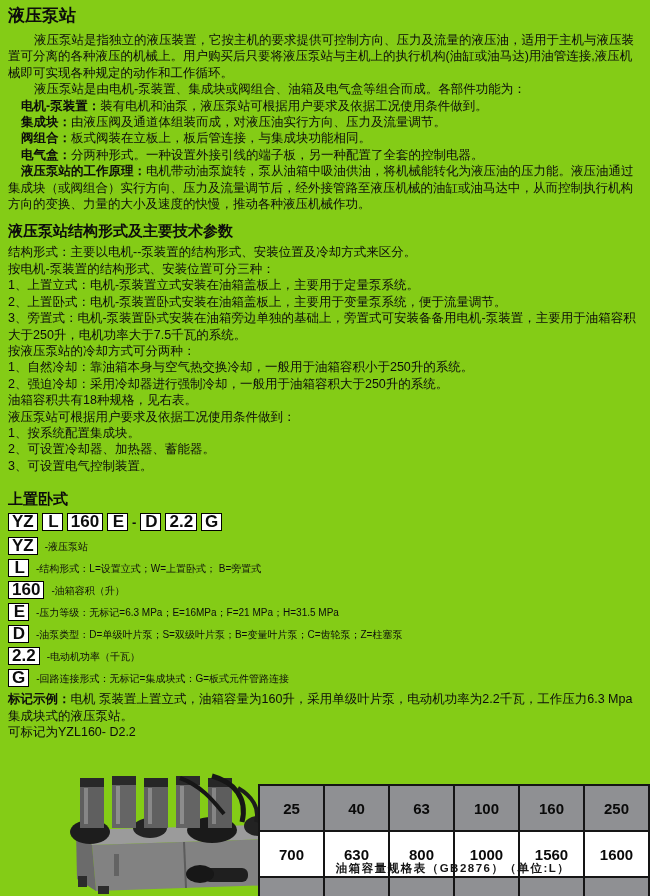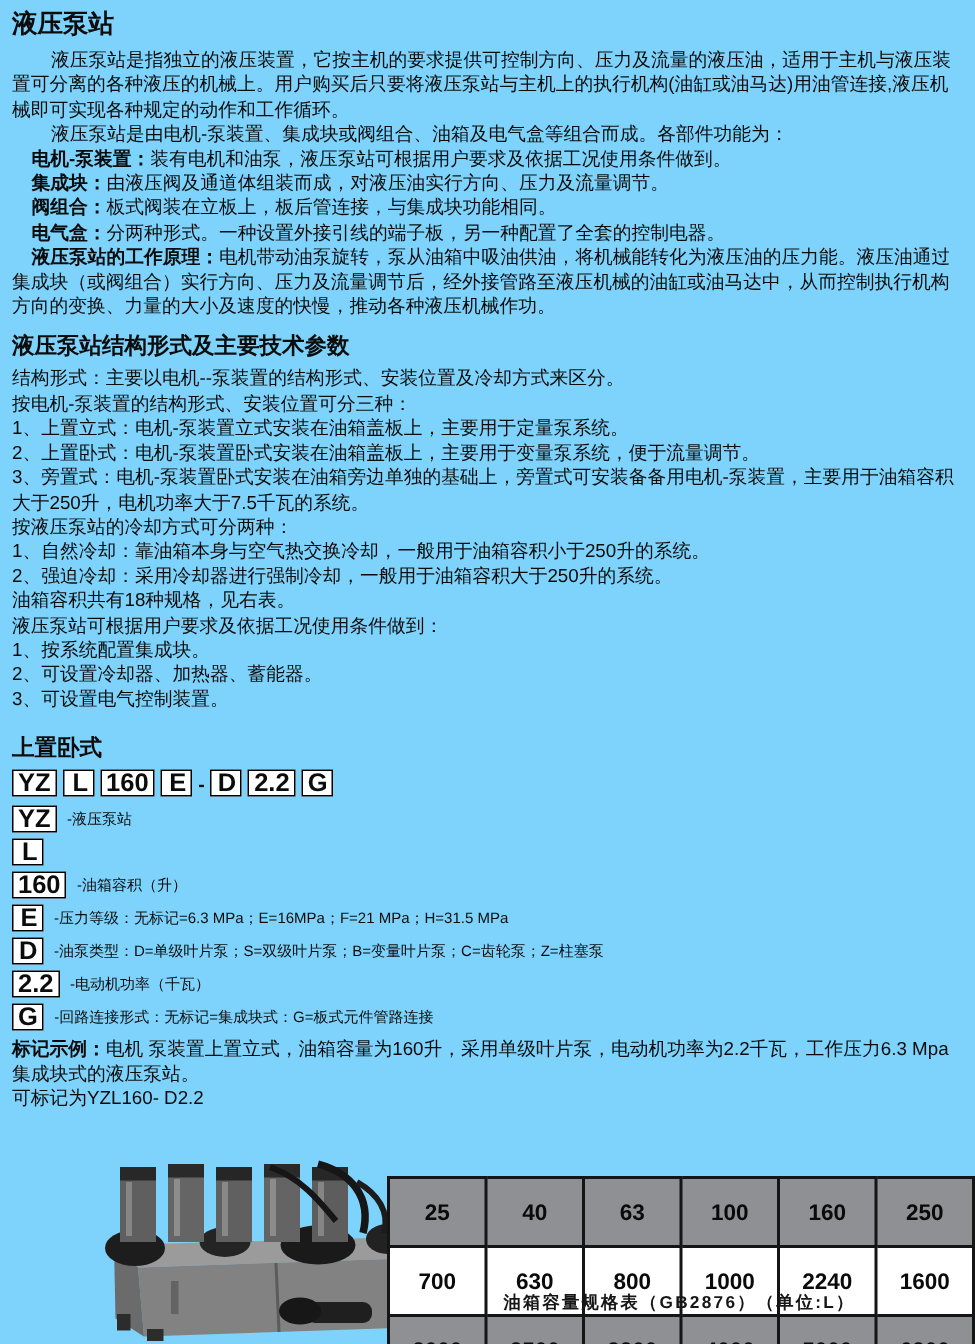--- a/index.html
+++ b/index.html
@@ -1,16 +1,16 @@
 <!DOCTYPE html>
 <html><head>
 <meta charset="utf-8">
 <style>
   html,body{margin:0;padding:0;background:#ffffff;}
-  .page{position:relative;width:650px;height:896px;background:#7dd3fc;overflow:hidden;
+  .page{position:relative;width:650px;height:896px;background:#84cc16;overflow:hidden;
         font-family:"Liberation Sans","DejaVu Sans",sans-serif;color:#0c0c0c;}
   .content{padding:5px 8px 0 8px;}
   .doc-title{font-size:17px;line-height:21px;font-weight:bold;margin:0 0 6px 0;}
   .page p{margin:0;font-size:12.5px;line-height:16.4px;}
   .ind2{text-indent:26px;}
   .comp{text-indent:13px;}
   .lead{font-weight:bold;}
   .sec-h{font-size:15px;line-height:19px;font-weight:bold;margin:9px 0 4px 0;}
   .model-h{margin-top:15px;margin-bottom:5px;}
   .code-row{display:flex;align-items:center;gap:4px;margin:2px 0 6px 0;}
@@ -74,20 +74,21 @@
       <span class="cbox">2.2</span>
       <span class="cbox">G</span>
     </div>
 
     <div class="def-row">
       <span class="cbox">YZ</span>
       <span class="def-text">-液压泵站</span>
     </div>
     <div class="def-row">
       <span class="cbox">L</span>
+      <span class="def-text">-结构形式：L=设置立式；W=上置卧式； B=旁置式</span>
     </div>
     <div class="def-row">
       <span class="cbox">160</span>
       <span class="def-text">-油箱容积（升）</span>
     </div>
     <div class="def-row">
       <span class="cbox">E</span>
       <span class="def-text">-压力等级：无标记=6.3 MPa；E=16MPa；F=21 MPa；H=31.5 MPa</span>
     </div>
     <div class="def-row">
@@ -161,21 +162,21 @@
           <td>63</td>
           <td>100</td>
           <td>160</td>
           <td>250</td>
         </tr>
         <tr class="w">
           <td>700</td>
           <td>630</td>
           <td>800</td>
           <td>1000</td>
-          <td>2240</td>
+          <td>1560</td>
           <td>1600</td>
         </tr>
         <tr class="g">
           <td>2000</td>
           <td>2500</td>
           <td>3200</td>
           <td>4000</td>
           <td>5000</td>
           <td>6300</td>
         </tr>

